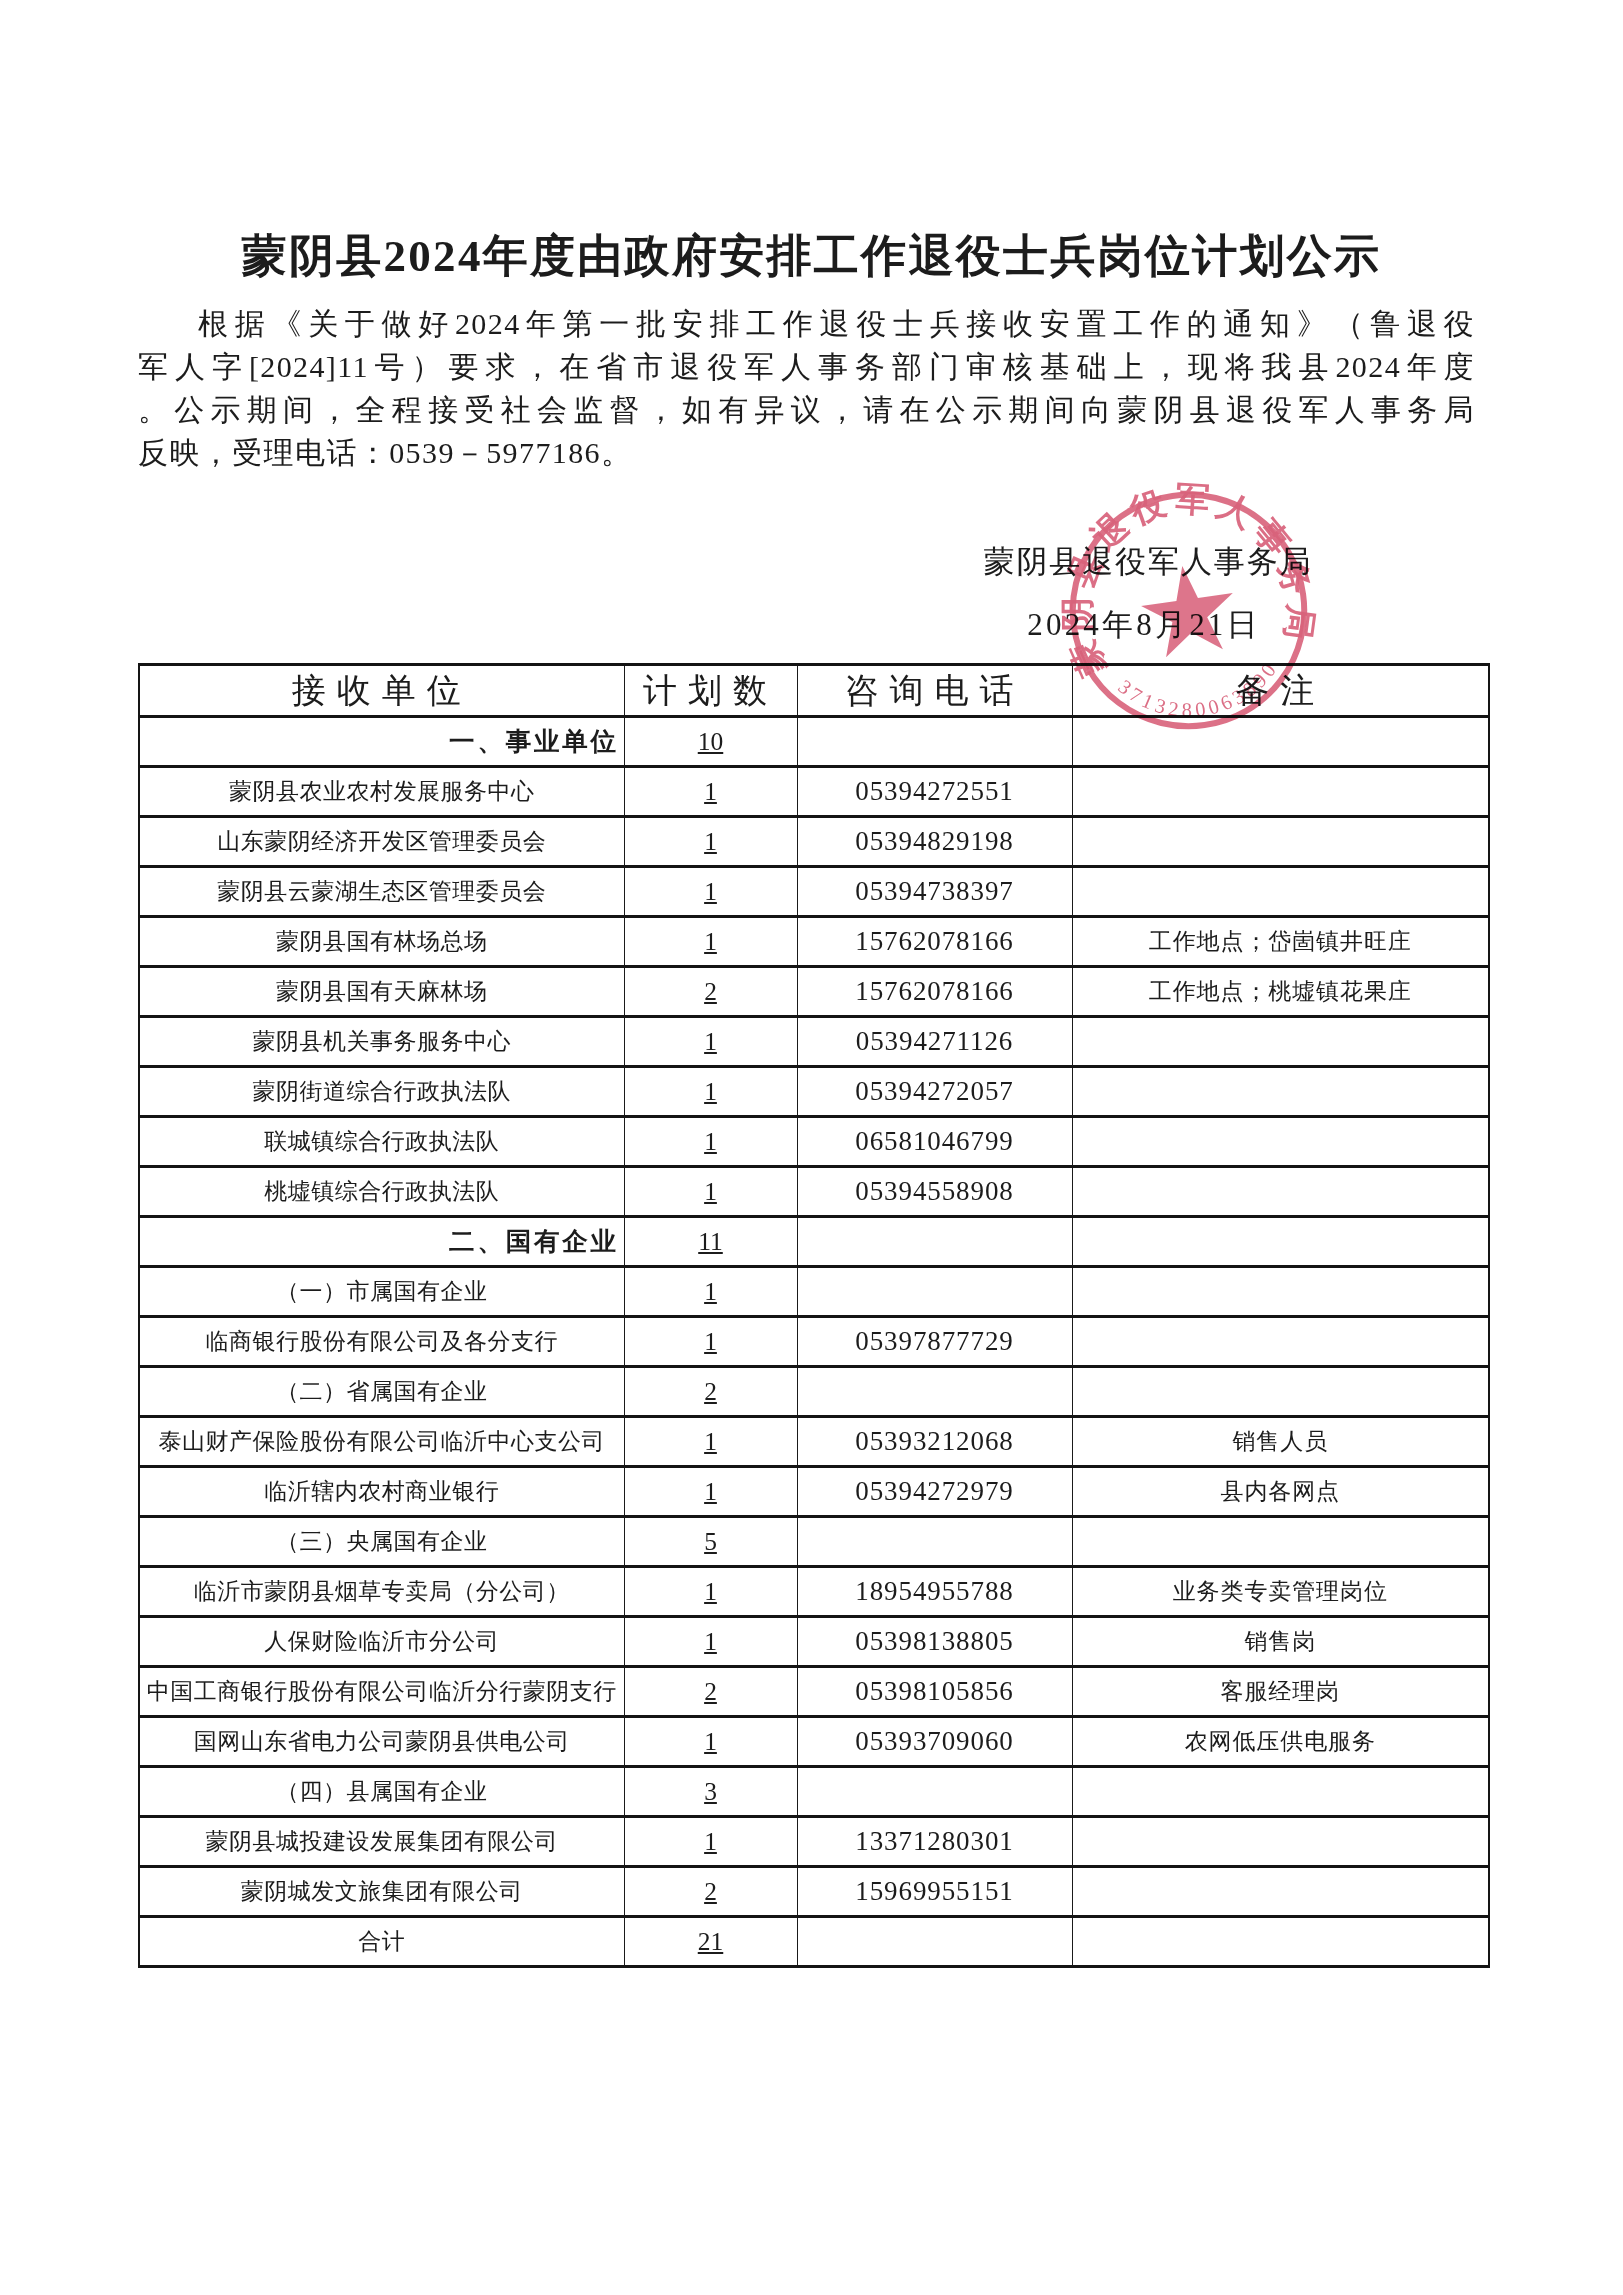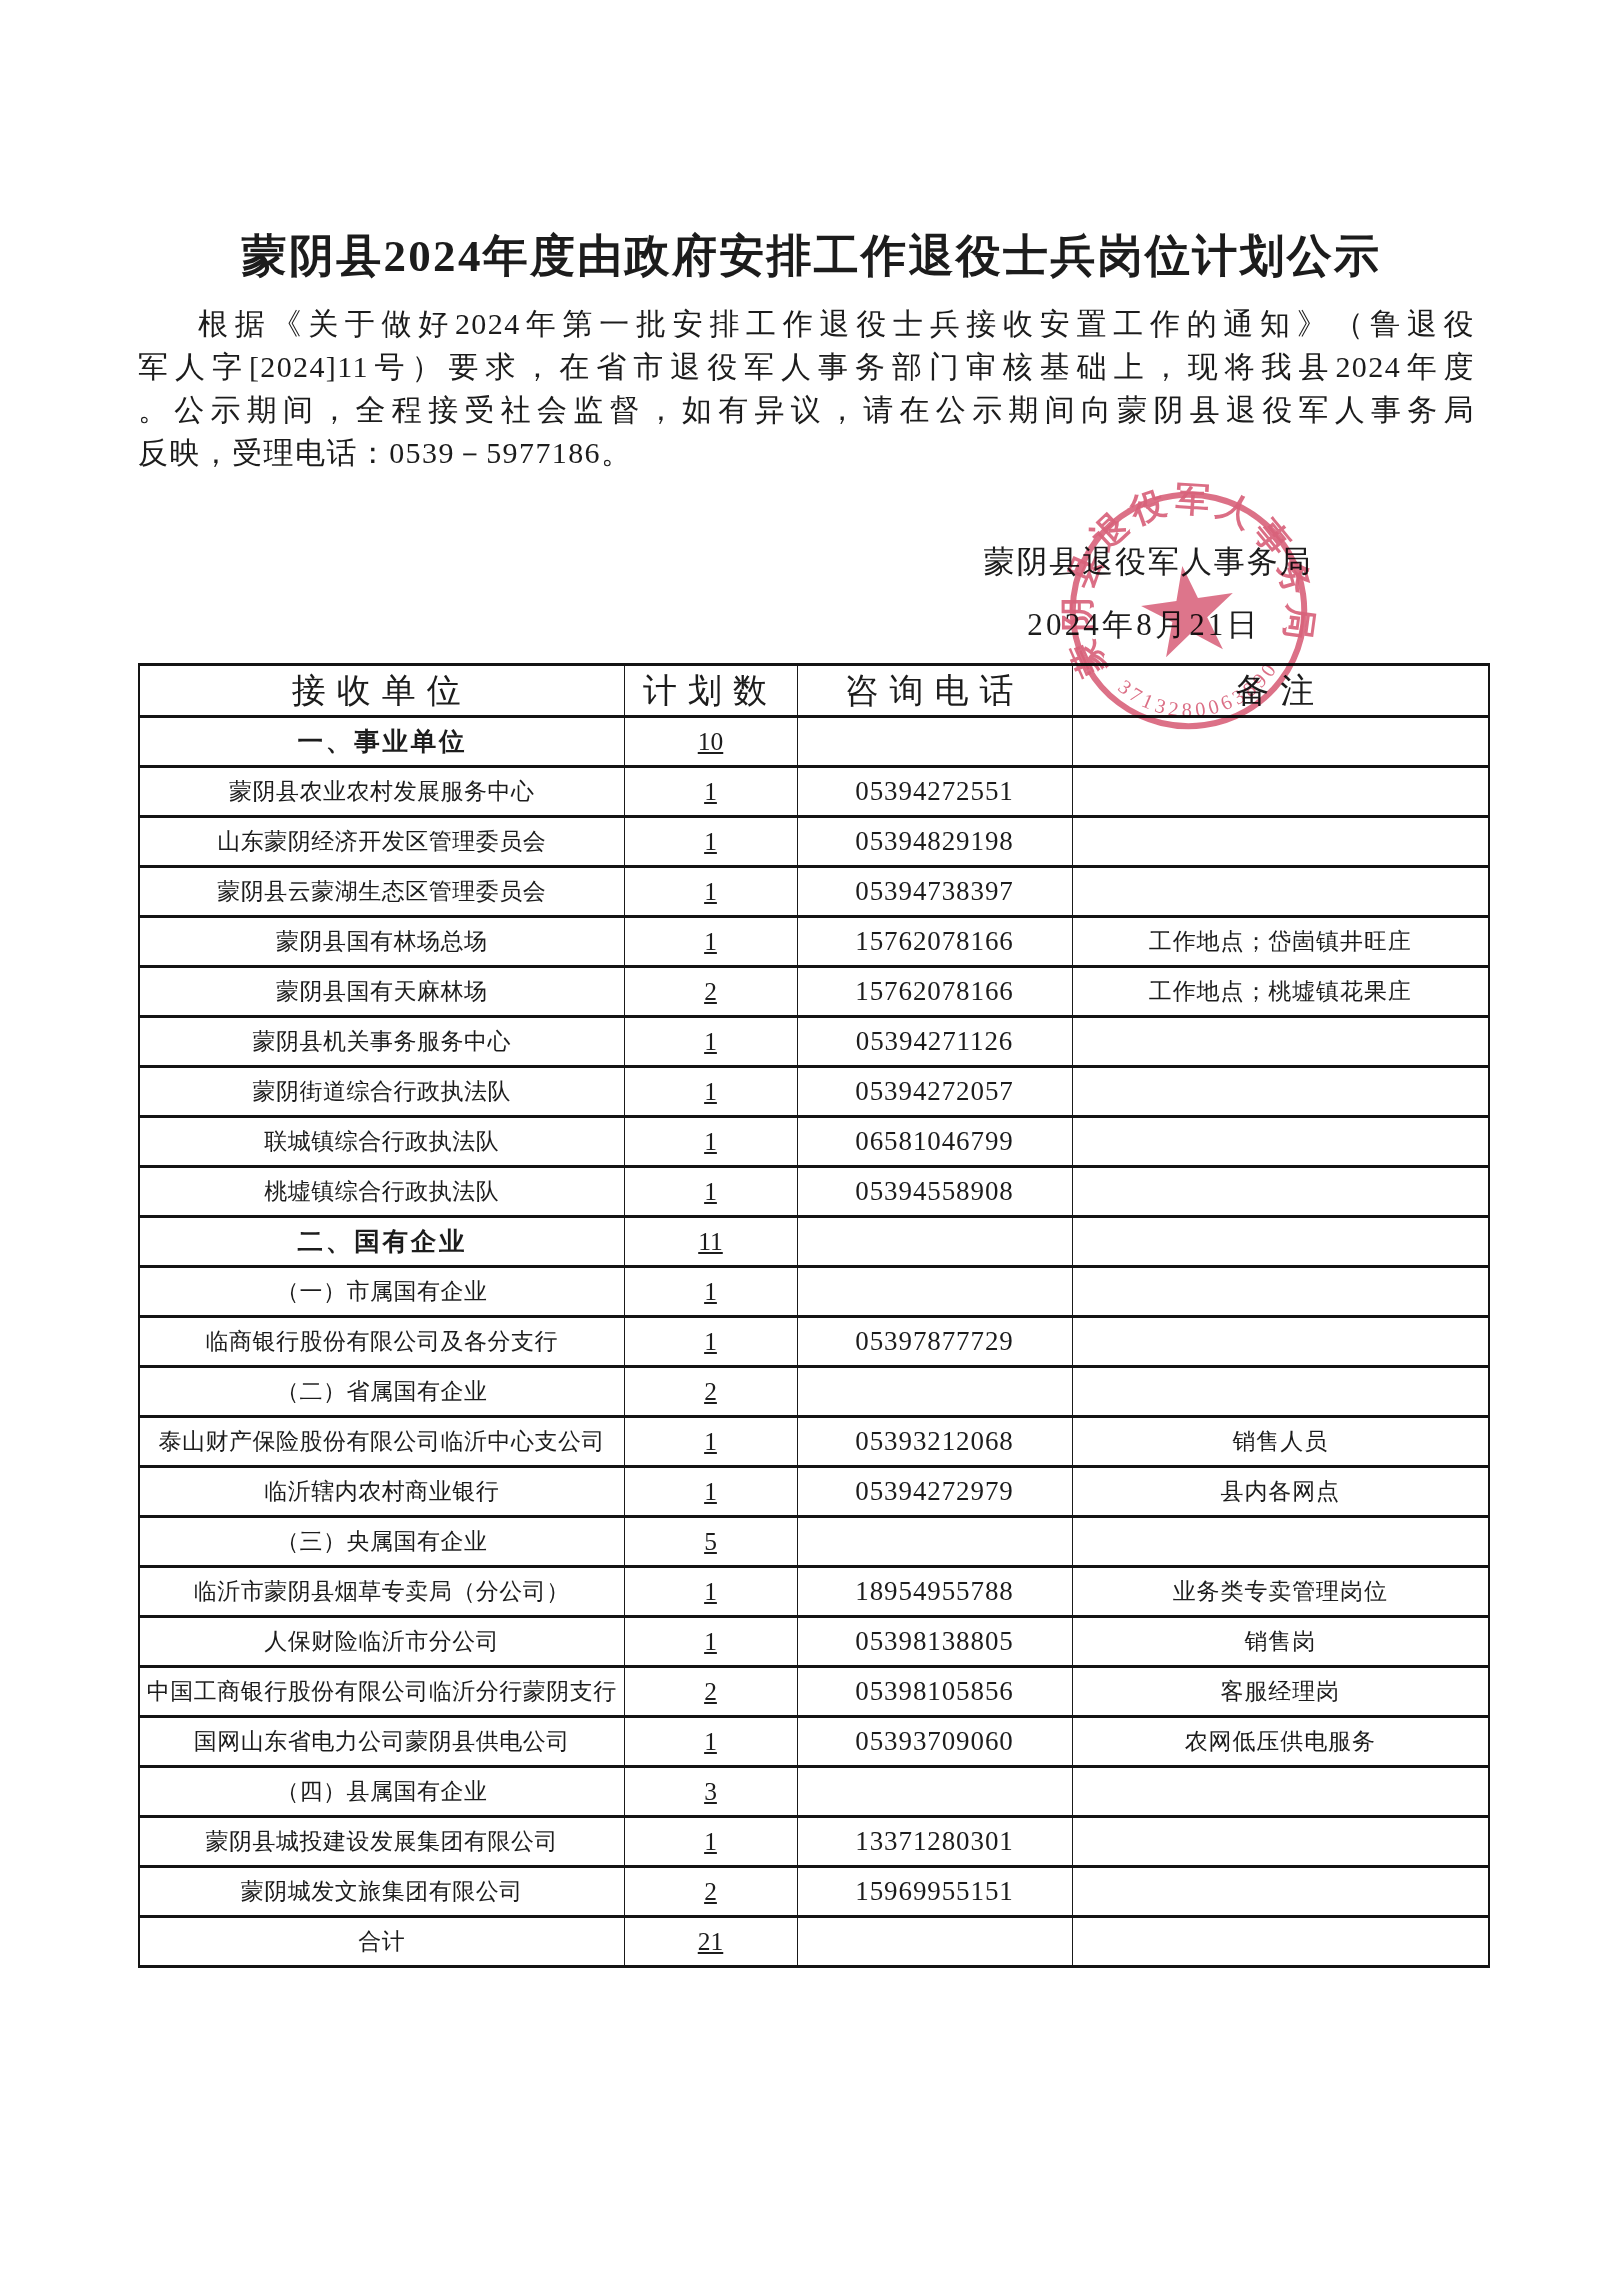--- a/index.html
+++ b/index.html
@@ -42,21 +42,21 @@
     padding:0 4.6px;overflow:hidden;white-space:nowrap;
   }
   table.placement th{
     height:49px;font-size:34px;font-weight:normal;letter-spacing:11px;text-align:center;
   }
   table.placement td{height:47px;text-align:center;}
   td.c-unit{font-size:23px;letter-spacing:0.5px;}
   td.c-plan{font-size:25.5px;text-decoration:underline;}
   td.c-phone{font-size:27px;letter-spacing:0.9px;}
   td.c-remark{font-size:23px;letter-spacing:0.9px;}
-  tr.section td.c-unit{text-align:center;font-weight:bold;letter-spacing:2.8px;padding-left:6px;font-size:25.5px;}
+  tr.section td.c-unit{text-align:right;font-weight:bold;letter-spacing:2.8px;padding-left:6px;font-size:25.5px;}
 </style>
 </head>
 <body>
 
 <div class="page">
 
   <h1 class="doc-title">蒙阴县2024年度由政府安排工作退役士兵岗位计划公示</h1>
 
   <div class="para">
     <div class="para-line first">根据《关于做好2024年第一批安排工作退役士兵接收安置工作的通知》（鲁退役</div>

